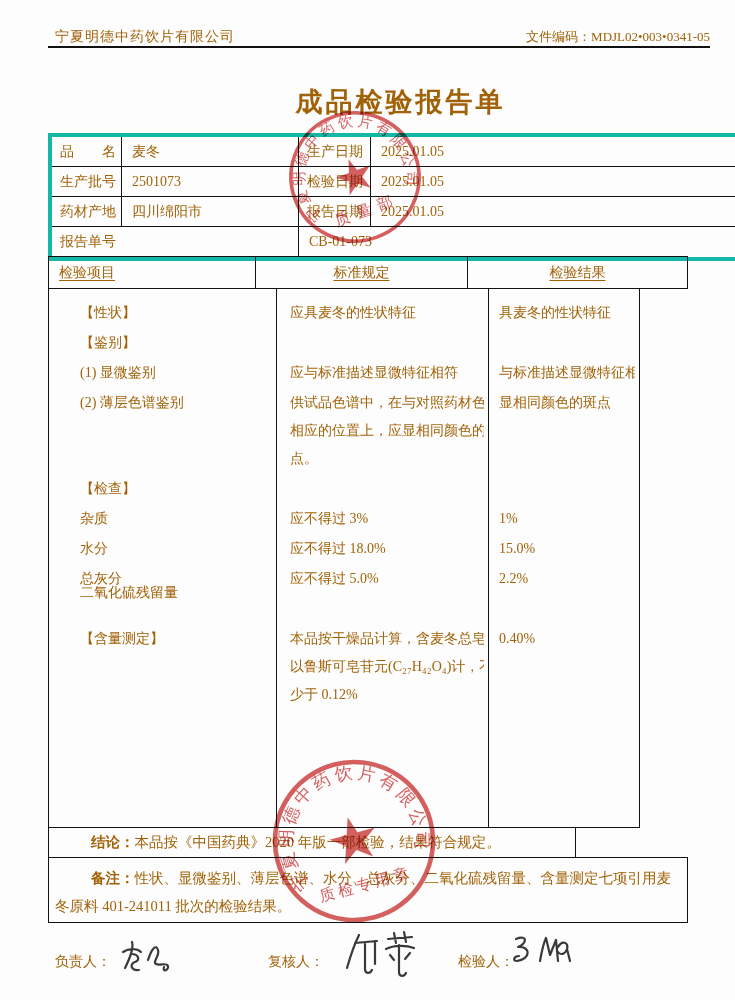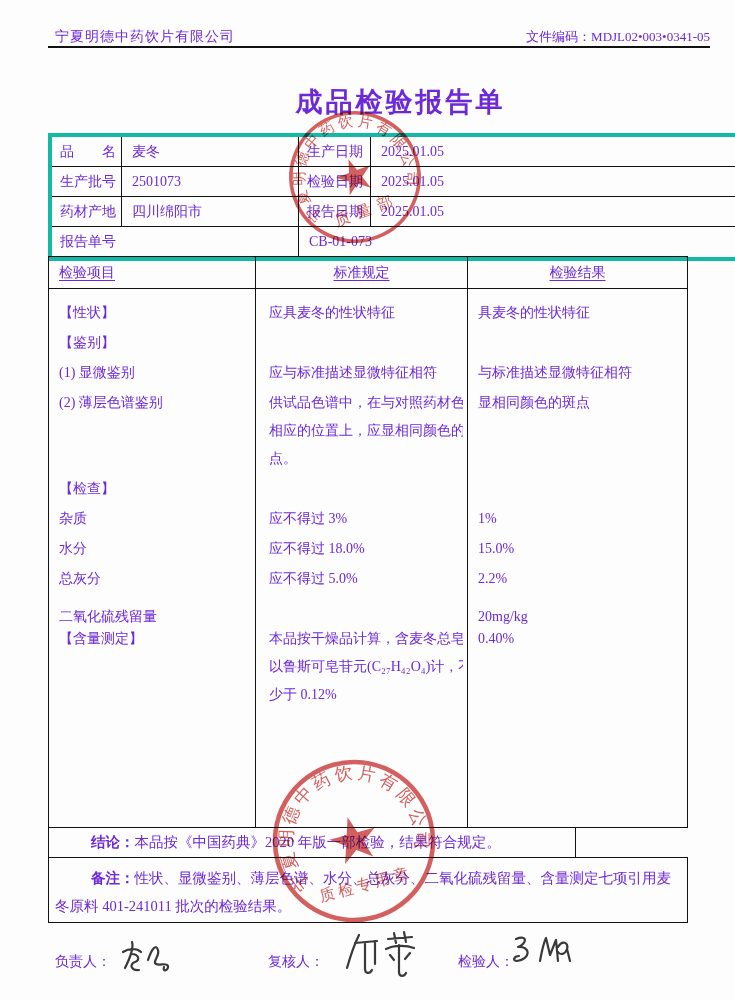--- a/index.html
+++ b/index.html
@@ -1,18 +1,18 @@
 <!DOCTYPE html>
 <html><head>
 <meta charset="utf-8">
 <style>
   html,body{margin:0;padding:0;background:#e8e8e8;}
   .page{
     position:relative;width:735px;height:1000px;background:#fdfdfd;
-    font-family:"Liberation Serif","DejaVu Serif",serif;color:#6d28d9;overflow:hidden;margin:0 auto;
+    font-family:"Liberation Serif","DejaVu Serif",serif;color:#a16207;overflow:hidden;margin:0 auto;
   }
   
   .hdr-company{position:absolute;left:55px;top:28px;font-size:14px;letter-spacing:1px;}
   .hdr-code{position:absolute;right:25px;top:28px;font-size:13px;margin-left:40px;}
   .hdr-rule{position:absolute;left:48px;right:25px;top:46px;height:2px;background:#111;}
   
   .title{position:absolute;left:0;top:84px;width:100%;text-align:center;
          font-size:27px;font-weight:bold;letter-spacing:3px;padding-left:33px;}
   
   .t1{position:absolute;left:48px;top:133px;width:692px;border:4px solid #14b8a6;
@@ -25,28 +25,28 @@
   .t1 .span2{grid-column:1/3;}
   .t1 .span34{grid-column:3/5;}
   
   .t2h{position:absolute;left:48px;top:256px;width:640px;height:33px;border:1px solid #111;
        display:grid;grid-template-columns:207px 212px 1fr;box-sizing:border-box;font-size:14px;}
   .t2h .hc{border-right:1px solid #111;display:flex;align-items:center;justify-content:center;}
   .t2h .hc:last-child{border-right:none;}
   .t2h .hc.first{justify-content:flex-start;padding-left:10px;}
   .t2h .hc span{text-decoration:underline;text-underline-offset:3px;}
   
-  .t2b{position:absolute;left:48px;top:288px;width:640px;height:540px;border:1px solid #111;
-       display:grid;grid-template-columns:207px 212px 1fr;box-sizing:border-box;font-size:14px;}
+  .t2b{position:absolute;left:48px;top:288px;width:592px;height:540px;border:1px solid #111;
+       display:grid;grid-template-columns:207px 212px 1fr;box-sizing:border-box;font-size:14px;padding-left:21px;}
   .t2b .bc{position:relative;border-right:1px solid #111;}
   .t2b .bc:last-child{border-right:none;}
   .ln{position:absolute;left:10px;right:4px;height:20px;line-height:20px;white-space:nowrap;overflow:hidden;}
   .bc2 .ln{left:13px;}
   .l0{top:14px}.l1{top:44px}.l2{top:74px}.l3{top:104px}.l4{top:132px}.l5{top:160px}
-  .l6{top:190px}.l7{top:220px}.l8{top:250px}.l9{top:280px}.l10{top:318px}
+  .l6{top:190px}.l7{top:220px}.l8{top:250px}.l9{top:280px}.l10{top:294px}
   .l11{top:340px}.l12{top:368px}.l13{top:396px}
   
   .concl{position:absolute;left:48px;top:827px;width:528px;height:31px;border:1px solid #111;
          box-sizing:border-box;font-size:14.5px;line-height:29px;padding-left:42px;white-space:nowrap;overflow:hidden;}
   .remark{position:absolute;left:48px;top:857px;width:640px;height:66px;border:1px solid #111;
           box-sizing:border-box;font-size:14.5px;}
   .remark p{margin:0;padding:6px 6px 0 6px;text-indent:36px;line-height:28px;}
   .blabel{font-weight:bold;}
   
   .footer{position:absolute;left:0;top:928px;width:735px;height:62px;font-size:14px;}
@@ -128,21 +128,20 @@
       <div class="ln l12">以鲁斯可皂苷元(C₂₇H₄₂O₄)计，不得</div>
       <div class="ln l13">少于 0.12%</div>
     </div>
     <div class="bc bc3">
       <div class="ln l0">具麦冬的性状特征</div>
       <div class="ln l2">与标准描述显微特征相符</div>
       <div class="ln l3">显相同颜色的斑点</div>
       <div class="ln l7">1%</div>
       <div class="ln l8">15.0%</div>
       <div class="ln l9">2.2%</div>
-      <div class="ln l10">20mg/kg</div>
       <div class="ln l11">0.40%</div>
     </div>
   </div>
 
   <div class="concl">
     <span class="blabel">结论：</span><span>本品按《中国药典》2020 年版一部检验，结果符合规定。</span>
   </div>
 
   <div class="remark">
     <p><span class="blabel">备注：</span><span>性状、显微鉴别、薄层色谱、水分、总灰分、二氧化硫残留量、含量测定七项引用麦冬原料 401-241011 批次的检验结果。</span></p>

